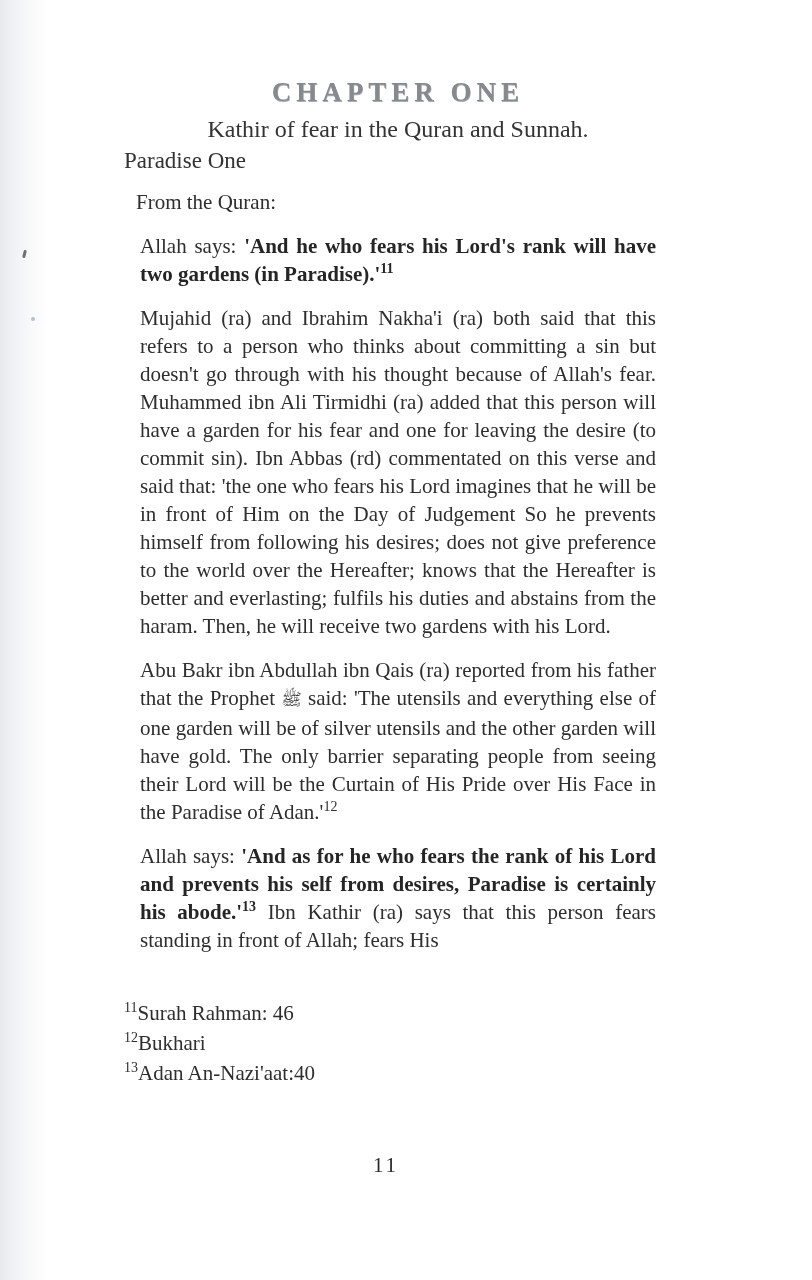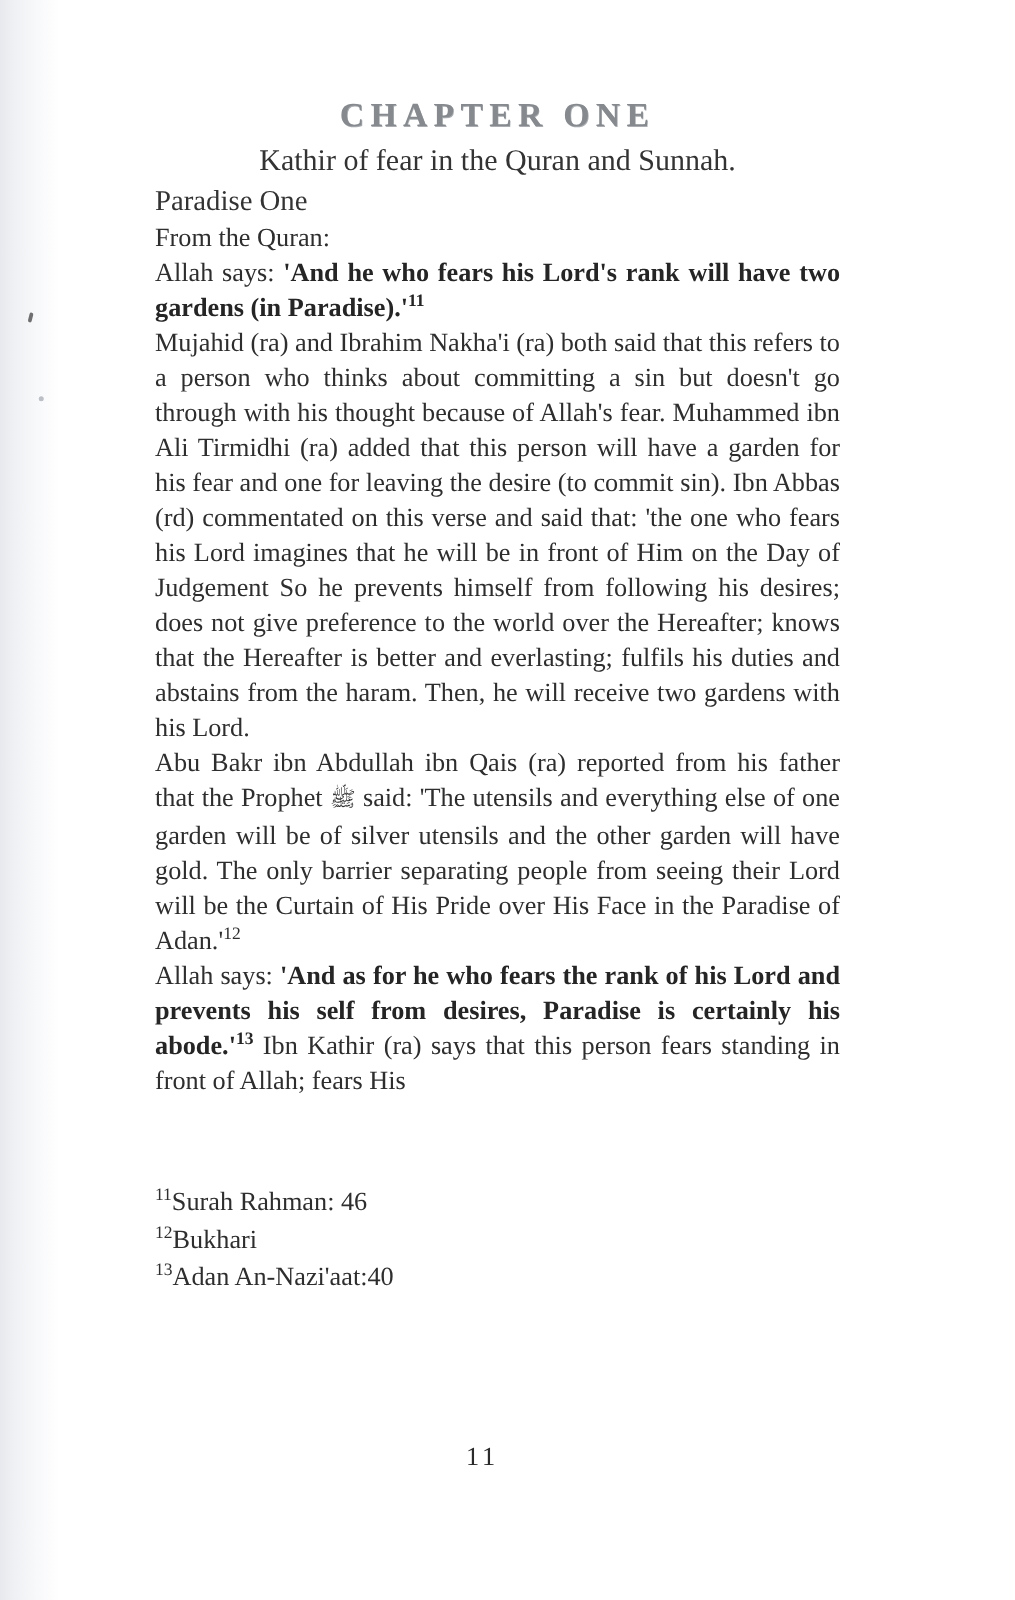--- a/index.html
+++ b/index.html
@@ -51,39 +51,39 @@
   }
   .section-heading {
     font-size: 23px;
     line-height: 30px;
     color: #333333;
     margin: 0;
   }
   .source-line {
     font-size: 21px;
     line-height: 28px;
-    margin: 0;
+    margin: 12px;
   }
   .body-text p {
-    margin: 0;
+    margin: 16px;
     font-size: 21px;
     line-height: 28px;
     text-align: justify;
     hyphens: none;
     color: #2e2e2e;
   }
   .body-text .b { font-weight: bold; color: #252525; }
   .body-text sup, .footnotes sup {
     font-size: 14px;
     line-height: 0;
     vertical-align: super;
   }
   .honorific { font-size: 17px; }
   .footnotes {
-    margin-top: 68px;
+    margin-top: 44px;
     font-size: 21px;
     line-height: 30px;
     color: #2e2e2e;
   }
   .footnote { white-space: nowrap; }
   .page-number {
     position: absolute;
     top: 1153px;
     left: 112px;
     width: 548px;

